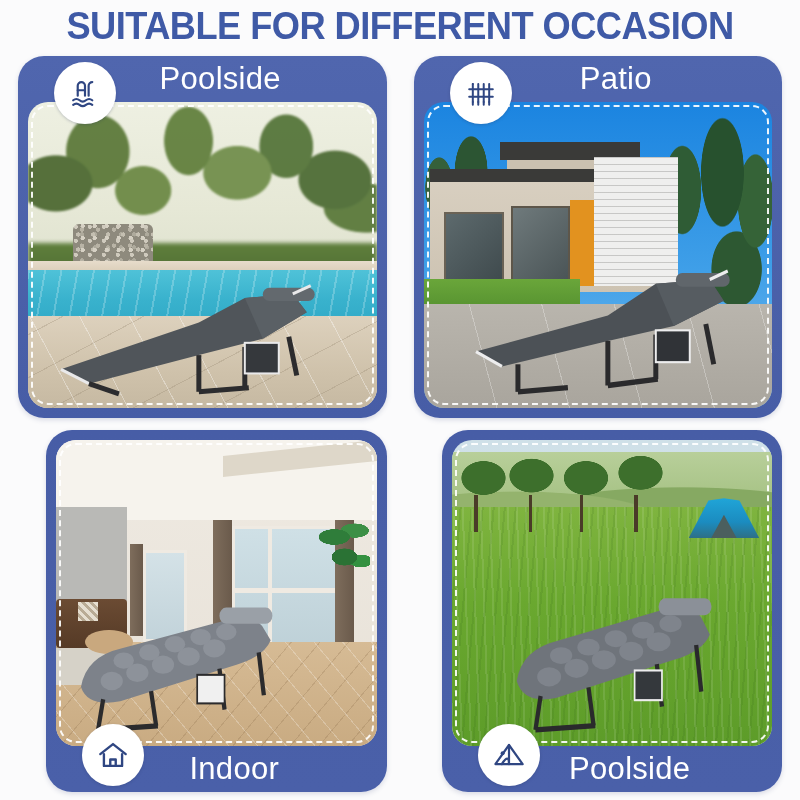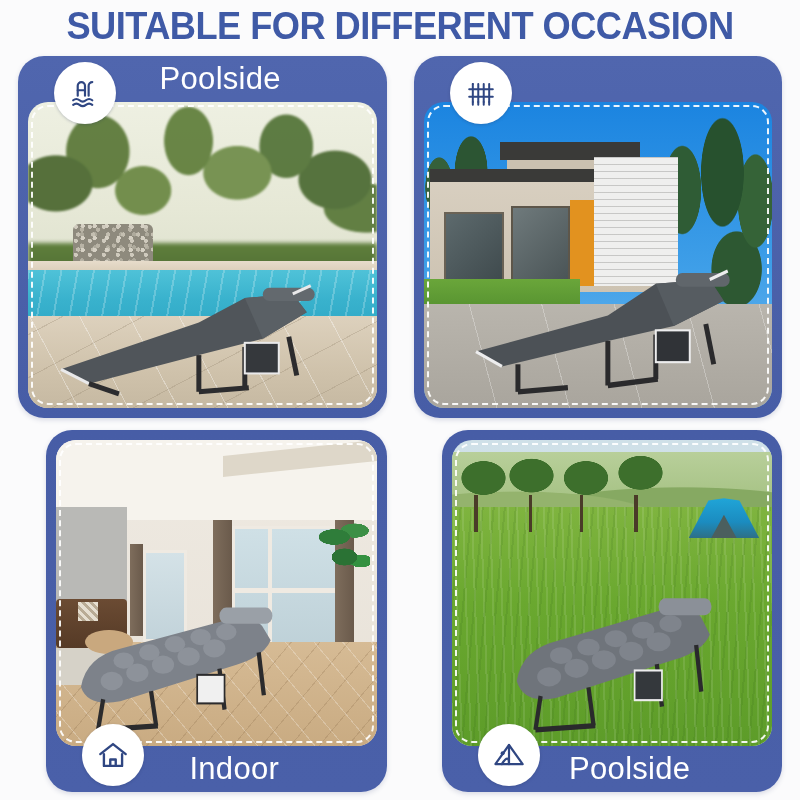--- a/index.html
+++ b/index.html
@@ -289,20 +289,23 @@
               <path d="M240 86 L248 124" stroke="#2c2c2e" stroke-width="5"></path>
               <path d="M40 132 L70 142" stroke="#2c2c2e" stroke-width="5"></path>
               <rect x="196" y="92" width="34" height="30" fill="#35383c" stroke="#e9e9ea" stroke-width="2"></rect>
             </svg>
           </div>
         </div>
       </div>
     </div>
 
     <div class="panel top">
+      <div class="caption">
+        <span class="label">Patio</span>
+      </div>
       <div class="badge">
         <svg viewBox="0 0 44 44" width="40" height="40" fill="none" stroke="#2f4682" stroke-width="2.2" stroke-linecap="round">
           <path d="M13 12v20M19 12v20M25 12v20M31 12v20"></path>
           <path d="M13 12l0 0M19 12M25 12M31 12"></path>
           <path d="M9 18h26M9 26h26"></path>
           <path d="M13 32v3M19 32v3M25 32v3M31 32v3"></path>
         </svg>
       </div>
       <div class="photo">
         <div class="scene">

